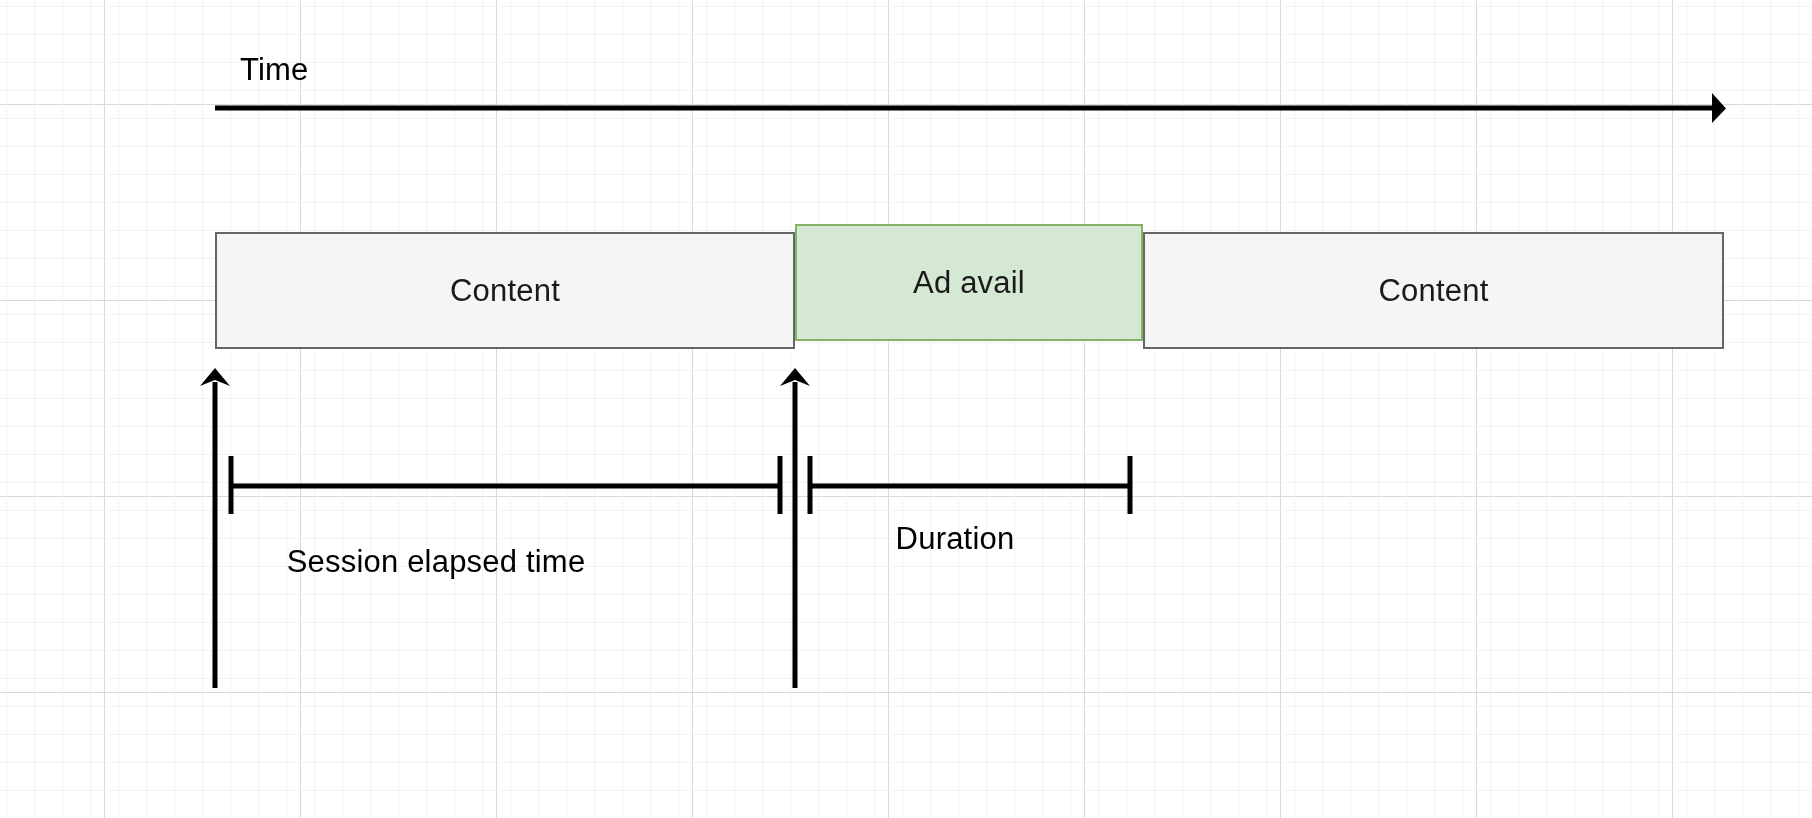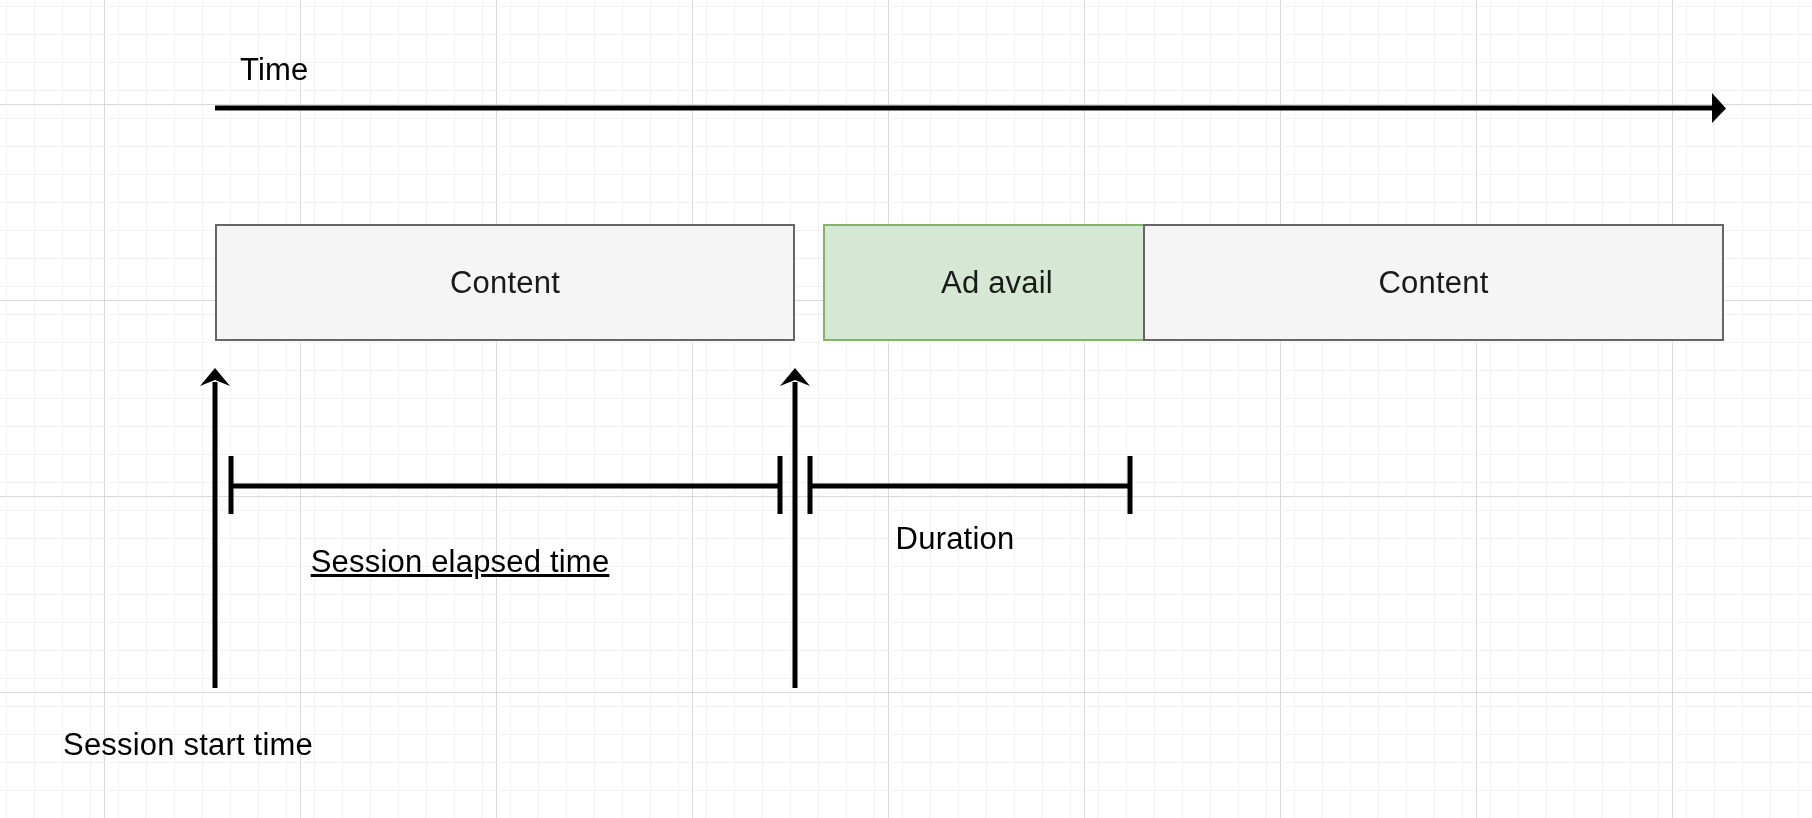--- a/index.html
+++ b/index.html
@@ -48,25 +48,25 @@
     display: flex;
     align-items: center;
     justify-content: center;
     font-size: 31px;
     color: #1a1a1a;
     letter-spacing: 0.2px;
   }
   .box-content {
     background: #f5f5f5;
     border: 2px solid #666666;
+    margin-top: 8px;
   }
   .box-ad {
     background: #d5e8d4;
     border: 2px solid #82b366;
-    margin-left: 28px;
   }
   .text-label {
     position: absolute;
     font-size: 31px;
     color: #000000;
     white-space: nowrap;
     letter-spacing: 0.2px;
   }
 </style>
 </head>
@@ -111,20 +111,19 @@
   </div>
 
   <div class="box box-ad" style="left:795px; top:224px; width:348px; height:117px;">
     <span>Ad avail</span>
   </div>
 
   <div class="box box-content" style="left:1143px; top:224px; width:581px; height:117px;">
     <span>Content</span>
   </div>
 
-  <div class="text-label" style="left: 460px; top: 544px; transform: translateX(-50%); text-decoration: underline;">Session elapsed time</div>
+  <div class="text-label" style="left: 436px; top: 544px; transform: translateX(-50%);">Session elapsed time</div>
 
   <div class="text-label" style="left:955px; top:521px; transform:translateX(-50%);">Duration</div>
 
-  <div class="text-label" style="left:63px; top:727px;">Session start time</div>
 
 
 </div>
 
 </body></html>

